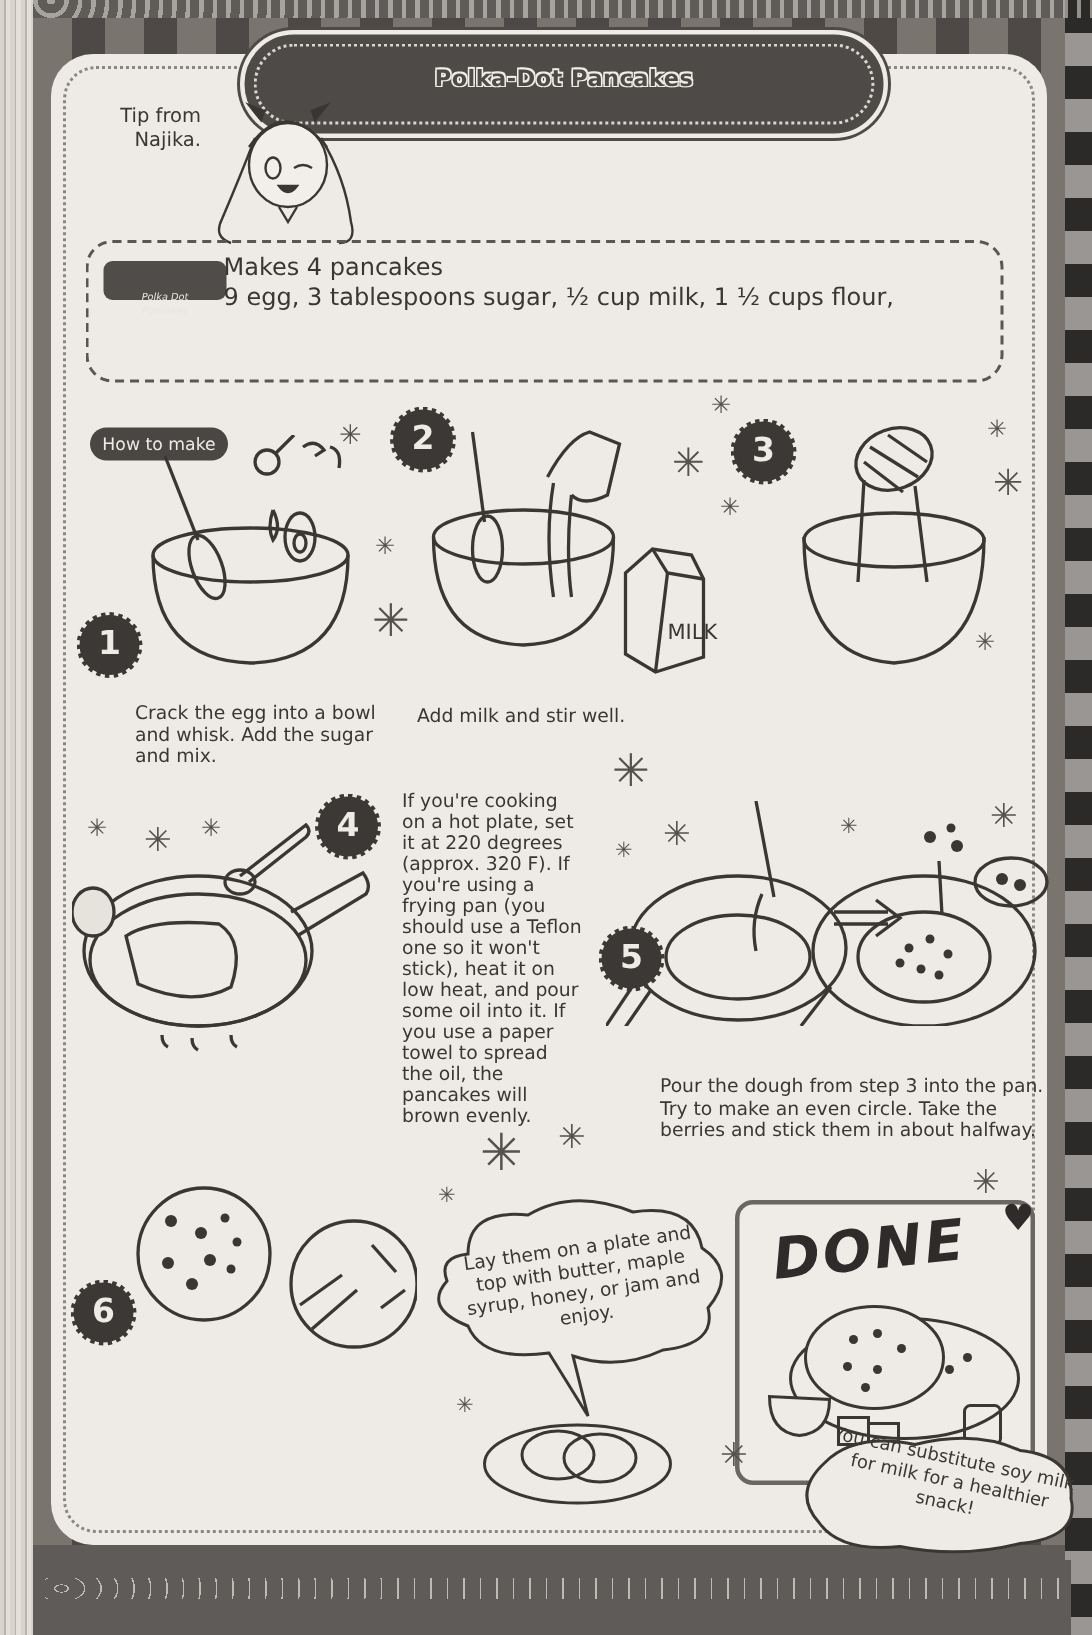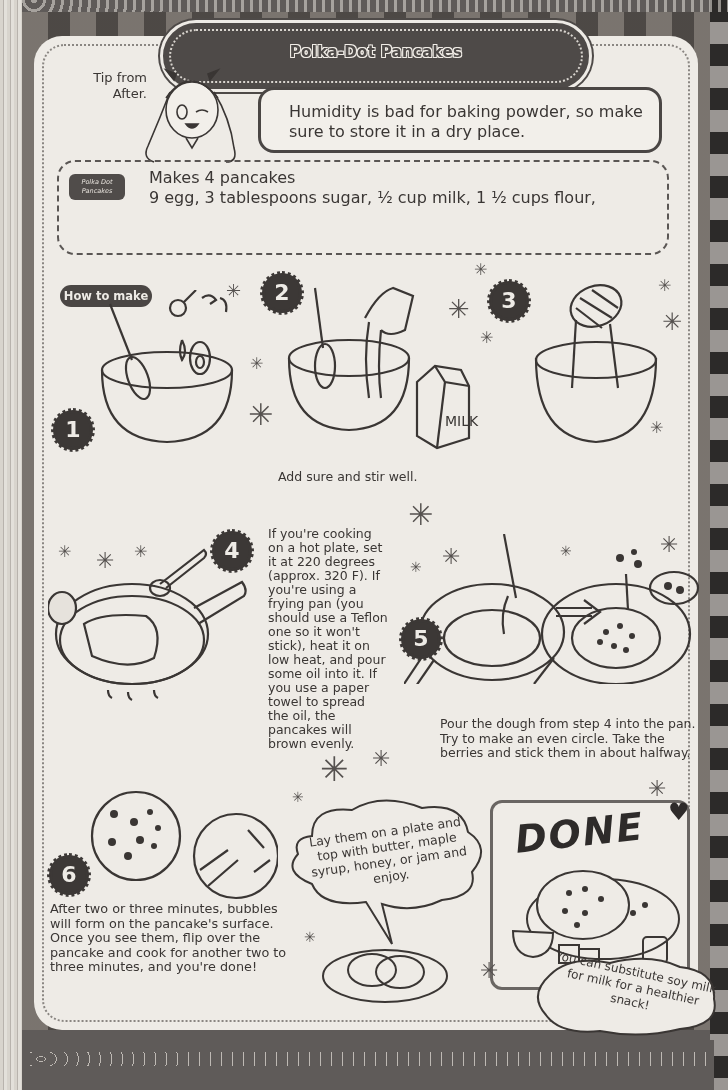--- a/index.html
+++ b/index.html
@@ -30,32 +30,32 @@
     box-shadow: 0 0 0 2px #eeebe6; }
   .content::before { content: ""; position: absolute; inset: 6px; border: 2px dotted #8a8682; border-radius: 22px; pointer-events: none; }
 
   .title-bar { position: absolute; left: 160px; top: 20px; width: 432px; height: 72px;
     background: #4e4a48; border-radius: 36px; border: 3px solid #eeebe6; box-shadow: 0 0 0 2px #4e4a48; }
   .title-bar::before { content: ""; position: absolute; inset: 6px; border: 2px dotted #d9d5cf; border-radius: 30px; }
   .title-text { position: absolute; left: 0; right: 0; top: 20px; text-align: center; font-family: "DejaVu Sans", sans-serif;
     font-weight: bold; font-size: 15px; color: #4e4a48; letter-spacing: .3px;
     -webkit-text-stroke: 0; text-shadow: -1px -1px 0 #f0ece6, 1px -1px 0 #f0ece6, -1px 1px 0 #f0ece6, 1px 1px 0 #f0ece6; }
 
-  .tip-label { position: absolute; left: 74px; top: 70px; font-size: 13px; line-height: 16px; text-align: right; width: 60px; margin-left: 13px; }
+  .tip-label { position: absolute; left: 74px; top: 70px; font-size: 13px; line-height: 16px; text-align: right; width: 60px; }
   .najika { position: absolute; left: 130px; top: 58px; width: 120px; height: 110px; }
   .tip-box { position: absolute; left: 258px; top: 87px; width: 404px; height: 66px; border: 3px solid #4a4644; border-radius: 16px; background: #f2efea; }
   .tip-text { position: absolute; left: 28px; top: 12px; font-size: 16px; line-height: 20px; width: 370px; }
 
   .ingredients { position: absolute; left: 57px; top: 160px; width: 612px; height: 95px; border: 2px dashed #5a5654; border-radius: 18px; }
-  .ing-badge { position: absolute; left: 10px; top: 12px; width: 56px; height: 26px; background: #504c4a; border-radius: 6px;
-    color: #e8e4de; font-size: 6.5px; line-height: 9px; text-align: center; padding-top: 4px; font-style: italic; }
+  .ing-badge { position: absolute; left: 10px; top: 12px; width: 82px; height: 26px; background: #504c4a; border-radius: 6px;
+    color: #e8e4de; font-size: 6.5px; line-height: 9px; text-align: center; padding-top: 20px; font-style: italic; }
   .ing-text { position: absolute; left: 90px; top: 6px; font-size: 16px; line-height: 20px; width: 510px; }
 
   .howto-badge { position: absolute; left: 60px; top: 285px; width: 92px; height: 22px; background: #4a4644; border-radius: 11px;
-    color: #eeebe6; font-size: 11.5px; font-weight: bold; text-align: center; line-height: 22px; }
+    color: #eeebe6; font-size: 11.5px; font-weight: normal; text-align: center; line-height: 22px; }
 
   .step-num { position: absolute; width: 34px; height: 34px; background: #3c3836; border-radius: 50%;
     color: #eeebe6; font-weight: bold; font-size: 22px; text-align: center; line-height: 34px;
     box-shadow: 0 0 0 3px #3c3836; }
   .step-num::after { content: ""; position: absolute; inset: -5px; border-radius: 50%; border: 3px dotted #3c3836; }
 
   .step-text { position: absolute; font-size: 12.5px; line-height: 14.5px; color: #3a3634; }
   .illus { position: absolute; }
 
   .sparkle { position: absolute; color: #55514f; font-size: 22px; line-height: 1; }
@@ -82,39 +82,36 @@
   <div class="bottom-ornament"></div>
 
   <div class="content"></div>
 
   <div class="title-bar">
     <div class="title-text">Polka-Dot Pancakes</div>
   </div>
 
   <div class="tip-label">
     <div>Tip from</div>
-    <div>After.</div>
+    <div>Najika.</div>
   </div>
   <svg class="najika" viewBox="0 0 120 110">
     <g fill="none" stroke="#3a3634" stroke-width="1.6">
       <ellipse cx="62" cy="52" rx="26" ry="28" fill="#f2efea"></ellipse>
       <path d="M36 40 Q60 6 88 40"></path>
       <path d="M40 34 Q30 60 18 88 Q12 100 24 104"></path>
       <path d="M84 34 Q100 60 104 90 Q108 104 96 104"></path>
       <path d="M44 22 l-8 -10 l10 4 z" fill="#3a3634"></path>
       <path d="M80 22 l8 -10 l-10 4 z" fill="#3a3634"></path>
       <ellipse cx="52" cy="54" rx="5" ry="7"></ellipse>
       <path d="M66 54 q6 -4 12 0"></path>
       <path d="M56 66 q6 8 12 0 z" fill="#3a3634"></path>
       <path d="M56 80 l6 10 l6 -10"></path>
     </g>
   </svg>
-  <div class="tip-box">
-    <div class="tip-text">Humidity is bad for baking powder, so make sure to store it in a dry place.</div>
-  </div>
 
   <div class="ingredients">
     <div class="ing-badge">
       <div>Polka Dot</div>
       <div>Pancakes</div>
     </div>
     <div class="ing-text">
       <div>Makes 4 pancakes</div>
       <div>9 egg,  3 tablespoons sugar, ½ cup milk, 1 ½ cups flour,</div>
     </div>
@@ -131,38 +128,39 @@
       <circle cx="86" cy="18" r="8"></circle>
         <path d="M92 12 L104 0"></path>
       <path d="M90 50 q-4 12 0 20 q6 -8 0 -20"></path>
       <path d="M110 8 q8 -6 14 2 l-6 4"></path>
         <path d="M128 8 q8 2 6 14"></path>
       <ellipse cx="108" cy="68" rx="10" ry="16"></ellipse>
         <ellipse cx="108" cy="72" rx="4" ry="6"></ellipse>
     </g>
   </svg>
   <div class="step-num" style="left:56px;top:413px">1</div>
+  <div class="step-text" style="left:90px;top:468px;width:170px">Crack the egg into a bowl and whisk. Add the sugar and mix.</div>
 
   <div class="step-num" style="left:265px;top:276px">2</div>
   <svg class="illus" style="left:285px;top:278px;width:200px;height:180px" viewBox="0 0 200 180">
     <g fill="none" stroke="#3a3634" stroke-width="2.2">
       <path d="M4 80 Q4 150 64 152 Q124 150 124 80"></path>
       <ellipse cx="64" cy="80" rx="60" ry="18"></ellipse>
       <path d="M30 10 L38 70"></path>
         <ellipse cx="40" cy="88" rx="10" ry="22"></ellipse>
       <path d="M80 40 Q94 14 108 10 L128 18 L120 52 Q104 60 96 52"></path>
       <path d="M84 44 Q78 80 84 120"></path>
         <path d="M96 52 Q92 90 96 120"></path>
       <path d="M132 104 L150 88 L176 92 L184 108 L184 160 L152 170 L132 158 Z"></path>
       <path d="M150 88 L160 104 L184 108"></path>
         <path d="M160 104 L152 170"></path>
     </g>
     <text x="160" y="148" font-family="DejaVu Sans, sans-serif" font-size="14" fill="#3a3634">MILK</text>
   </svg>
-  <div class="step-text" style="left:278px;top:470px;width:170px">Add sure and stir well.</div>
+  <div class="step-text" style="left:278px;top:470px;width:170px">Add milk and stir well.</div>
 
   <div class="step-num" style="left:492px;top:284px">3</div>
   <svg class="illus" style="left:532px;top:278px;width:140px;height:170px" viewBox="0 0 140 170">
     <g fill="none" stroke="#3a3634" stroke-width="2.2">
       <path d="M4 80 Q4 160 64 164 Q124 160 124 80"></path>
       <ellipse cx="64" cy="82" rx="60" ry="18"></ellipse>
       <ellipse cx="64" cy="28" rx="26" ry="20" transform="rotate(-20 64 28)"></ellipse>
       <path d="M44 42 L40 110"></path>
         <path d="M78 46 L86 110"></path>
       <path d="M48 20 L80 40 M44 30 L70 50 M60 12 L86 30"></path>
@@ -207,41 +205,40 @@
         <circle cx="196" cy="108" r="3"></circle>
         <circle cx="222" cy="116" r="3"></circle>
       <circle cx="216" cy="24" r="4"></circle>
         <circle cx="230" cy="18" r="3"></circle>
         <circle cx="234" cy="30" r="4"></circle>
       <circle cx="264" cy="52" r="4"></circle>
         <circle cx="276" cy="56" r="4"></circle>
     </g>
   </svg>
   <div class="step-num" style="left:404px;top:622px">5</div>
-  <div class="step-text" style="left:440px;top:717px;width:260px">Pour the dough from step 4 into the pan. Try to make an even circle. Take the berries and stick them in about halfway.</div>
+  <div class="step-text" style="left:440px;top:717px;width:260px">Pour the dough from step 3 into the pan. Try to make an even circle. Take the berries and stick them in about halfway.</div>
 
   <svg class="illus" style="left:88px;top:790px;width:190px;height:110px" viewBox="0 0 190 110">
     <g fill="none" stroke="#3a3634" stroke-width="2.2">
       <circle cx="48" cy="46" r="44"></circle>
       <circle cx="148" cy="66" r="42"></circle>
       <path d="M112 80 L140 60 M120 96 L150 70 M160 40 L176 58 M166 82 L182 70"></path>
     </g>
     <g fill="#3a3634">
       <circle cx="26" cy="24" r="4"></circle>
         <circle cx="46" cy="32" r="4"></circle>
         <circle cx="62" cy="22" r="3"></circle>
       <circle cx="24" cy="52" r="4"></circle>
         <circle cx="52" cy="50" r="4"></circle>
         <circle cx="70" cy="38" r="3"></circle>
       <circle cx="40" cy="66" r="4"></circle>
         <circle cx="66" cy="56" r="3"></circle>
     </g>
   </svg>
   <div class="step-num" style="left:52px;top:858px">6</div>
-  <div class="step-text" style="left:50px;top:902px;width:240px;font-size:12.8px">After two or three minutes, bubbles will form on the pancake's surface. Once you see them, flip over the pancake and cook for another two to three minutes, and you're done!</div>
 
   <svg class="cloud" style="left:282px;top:796px;width:210px;height:150px" viewBox="0 0 210 150">
     <path d="M30 40 Q30 10 70 14 Q100 -4 140 12 Q180 6 186 36 Q210 52 190 76 Q196 100 160 104 Q130 118 100 108 L110 148 L84 106 Q40 112 30 88 Q0 76 16 58 Q10 42 30 40 Z" fill="#eeebe6" stroke="#3a3634" stroke-width="2"></path>
   </svg>
   <div class="cloud-text" style="left:308px;top:824px;width:160px">Lay them on a plate and top with butter, maple syrup, honey, or jam and enjoy.</div>
   <svg class="illus" style="left:320px;top:940px;width:130px;height:65px" viewBox="0 0 130 65">
     <g fill="none" stroke="#3a3634" stroke-width="2">
       <ellipse cx="65" cy="36" rx="62" ry="26"></ellipse>
       <ellipse cx="52" cy="30" rx="24" ry="16"></ellipse>
       <ellipse cx="80" cy="32" rx="24" ry="16"></ellipse>

